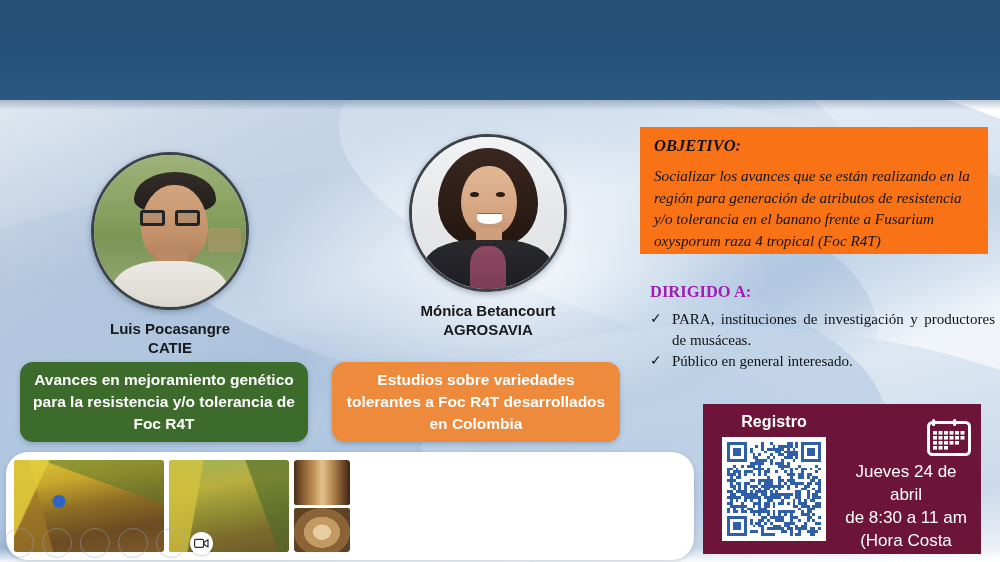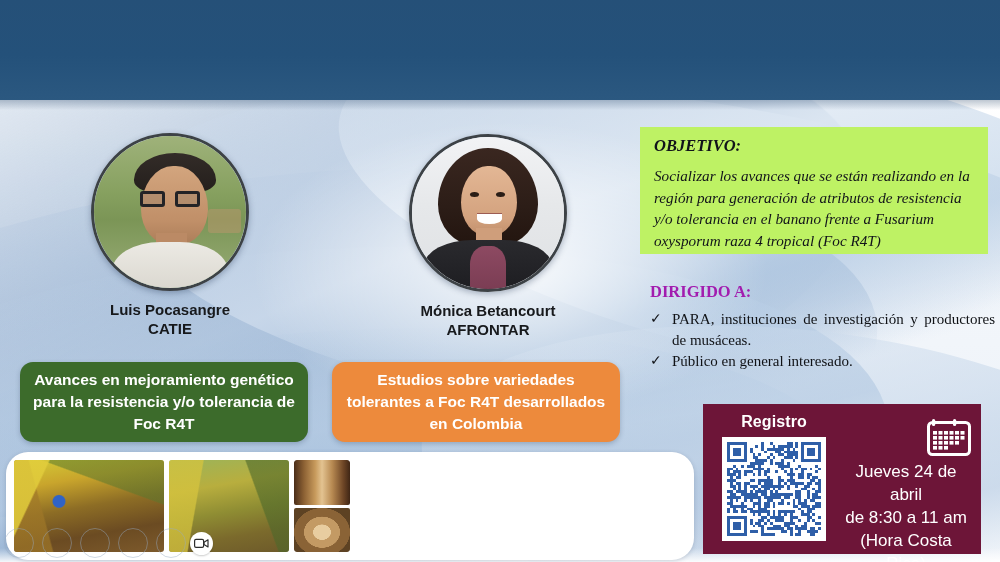--- a/index.html
+++ b/index.html
@@ -81,21 +81,21 @@
   .speaker { position:absolute; z-index:4; text-align:center; }
   .sp-photo {
     width:158px; height:158px; border-radius:50%;
     border:3px solid #3d4246; overflow:hidden; position:relative;
     box-shadow:0 2px 6px rgba(30,50,80,.35);
     margin:0 auto;
   }
   .sp-name { margin-top:9px; font-size:15px; font-weight:bold; color:#17191c; line-height:19px; }
   .sp-org  { font-size:15px; font-weight:bold; color:#17191c; line-height:19px; }
 
-  .sp1 { left:82px; top:133px; width:176px; }
+  .sp1 { left:82px; top:152px; width:176px; }
   .sp2 { left:400px; top:134px; width:176px; }
 
   
   .ph-luis { position:absolute; inset:0;
     background:
       radial-gradient(circle at 52% 34%, #c99a74 0 16%, rgba(201,154,116,0) 17%),
       linear-gradient(180deg,#9fb27a 0%,#86a05f 38%,#7b9556 55%,#9aae78 100%);
   }
   .ph-luis .face { position:absolute; left:31%; top:20%; width:44%; height:52%;
     background:linear-gradient(180deg,#d3a57e 0%,#c08f68 70%,#ab7d59 100%);
@@ -142,21 +142,21 @@
     color:#ffffff; font-weight:bold; font-size:15.5px; line-height:22px;
     text-align:center; display:flex; align-items:center; justify-content:center;
     padding:8px 12px; box-shadow:0 2px 5px rgba(30,50,80,.25);
   }
   .topic-green  { left:20px;  top:362px; width:288px; height:80px; background:#3c6b2b; }
   .topic-orange { left:332px; top:362px; width:288px; height:80px; background:#ed8a3c; }
 
   
   .objective {
     position:absolute; left:640px; top:127px; width:348px; height:127px; z-index:4;
-    background:#bef264; padding:9px 14px 10px 14px;
+    background:#f97316; padding:9px 14px 10px 14px;
     font-family:"Liberation Serif", serif;
   }
   .obj-title { font-style:italic; font-weight:bold; font-size:16.5px; color:#12141a; margin-bottom:9px; }
   .obj-body  { font-style:italic; font-size:15.2px; line-height:21.5px; color:#12141a; }
 
   
   .dirigido { position:absolute; left:650px; top:282px; width:345px; z-index:4;
               font-family:"Liberation Serif", serif; }
   .dir-title { font-weight:bold; font-size:16.5px; color:#a21caf; margin-bottom:7px; }
   .dir-list { list-style:none; }
@@ -300,21 +300,21 @@
         <div class="face"></div>
         <div class="eyeL"></div>
           <div class="eyeR"></div>
         <div class="smile"></div>
         <div class="neck"></div>
         <div class="jacket"></div>
         <div class="top"></div>
       </div>
     </div>
     <div class="sp-name">Mónica Betancourt</div>
-    <div class="sp-org">AFRONTAR</div>
+    <div class="sp-org">AGROSAVIA</div>
   </div>
 
   <div class="topic topic-green">Avances en mejoramiento genético para la resistencia y/o tolerancia de Foc R4T</div>
   <div class="topic topic-orange">Estudios sobre variedades tolerantes a Foc R4T desarrollados en Colombia</div>
 
   <div class="objective">
     <div class="obj-title">OBJETIVO:</div>
     <div class="obj-body">Socializar los avances que se están realizando en la región para generación de atributos de resistencia y/o tolerancia en el banano frente a Fusarium oxysporum raza 4 tropical (Foc R4T)</div>
   </div>
 

